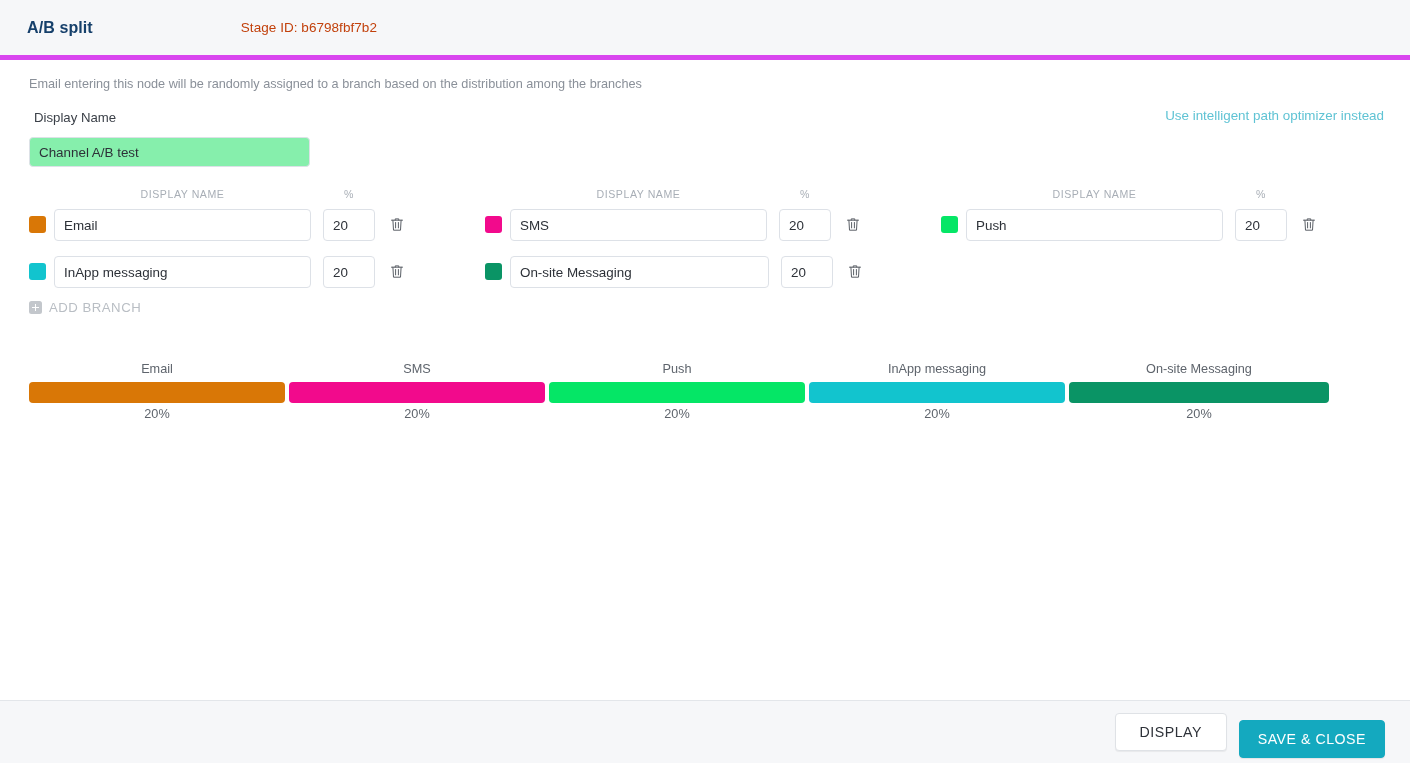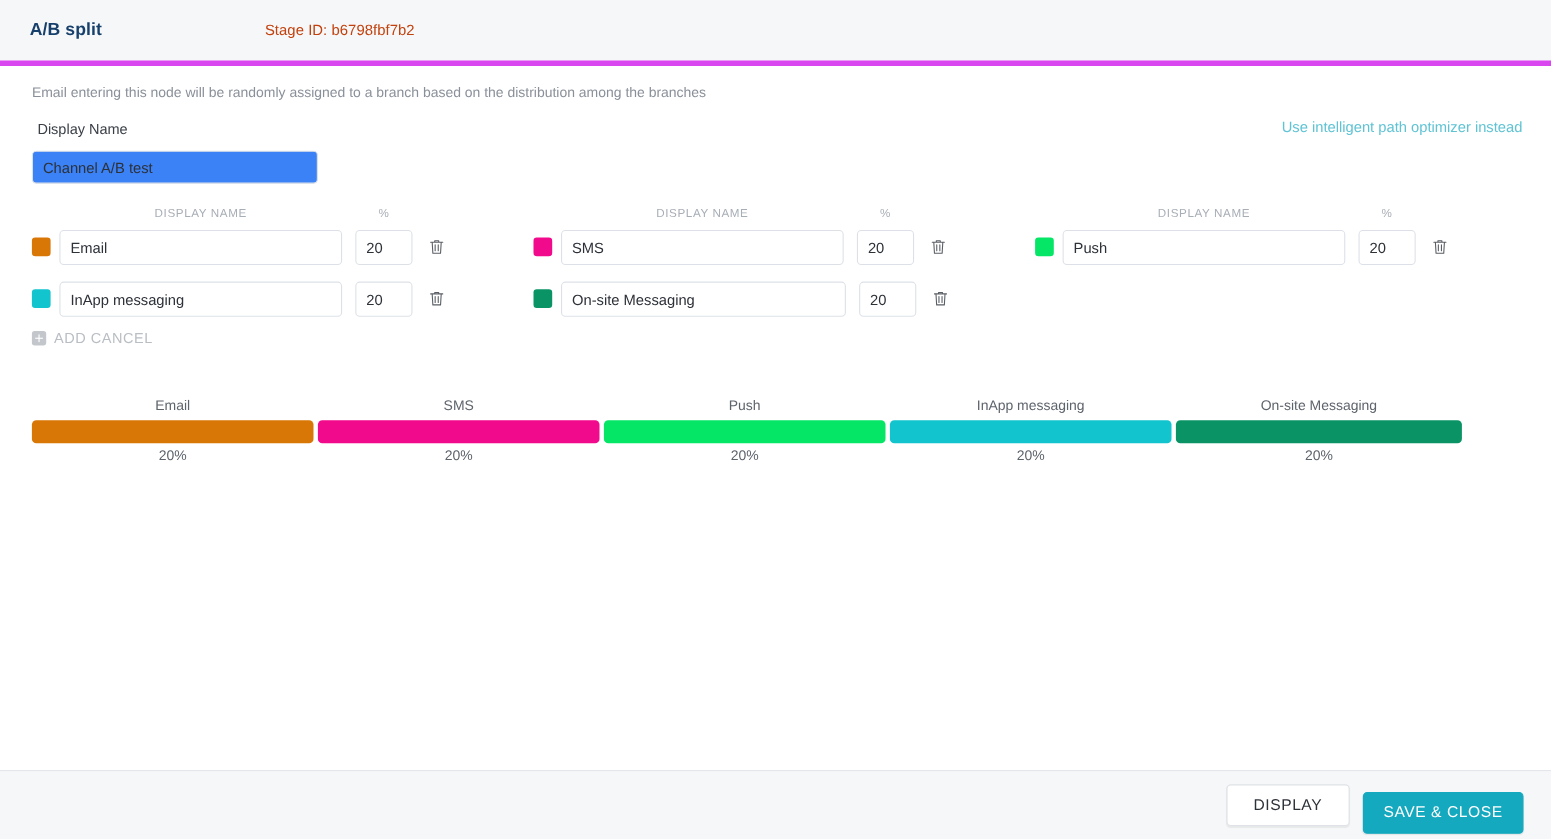--- a/index.html
+++ b/index.html
@@ -47,23 +47,23 @@
   .desc {
     position: absolute; left: 29px; top: 17px;
     font-size: 12.7px; color: #8a9099;
   }
   .dn-label {
     position: absolute; left: 34px; top: 50px;
     font-size: 13.2px; color: #3b4048;
   }
   .dn-input {
     position: absolute; left: 29px; top: 77px;
-    width: 260px; height: 30px;
+    width: 281px; height: 30px;
     border: 1px solid #dde1e7; border-radius: 4px;
-    background: #3b82f6;
+    background: #86efac;
     font-family: "Liberation Sans", sans-serif;
     font-size: 13.4px; color: #2d3138;
     padding: 0 9px;
     outline: none;
   }
   .optimizer-link {
     position: absolute; right: 26px; top: 48px;
     font-size: 13.4px; color: #5fc3d4;
     cursor: pointer;
     white-space: nowrap;
@@ -312,21 +312,21 @@
               <path d="M1.5 3.2h11M5.2 3.2V1.9h3.6v1.3M2.9 3.2l.6 10h7l.6-10M5.6 5.5v5.4M8.4 5.5v5.4" stroke="#5a5f66" stroke-width="1" fill="none" stroke-linecap="round" stroke-linejoin="round"></path>
             </svg>
           </button>
         </div>
 
       </div>
     </div>
 
     <button class="add-branch">
       <span class="add-icon"></span>
-      <span class="add-branch-label">ADD CANCEL</span>
+      <span class="add-branch-label">ADD BRANCH</span>
     </button>
 
     <div class="dist">
 
       <div class="dist-seg" style="left:0px; width:256px;">
         <div class="seg-label">Email</div>
         <div class="bar" style="background:#d97706"></div>
         <div class="seg-pct">20%</div>
       </div>
 

